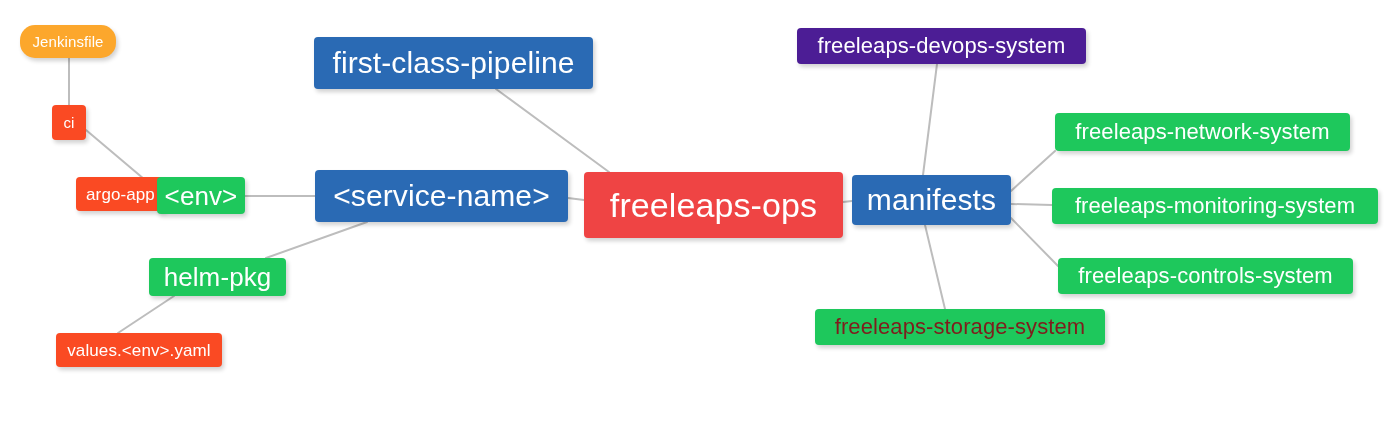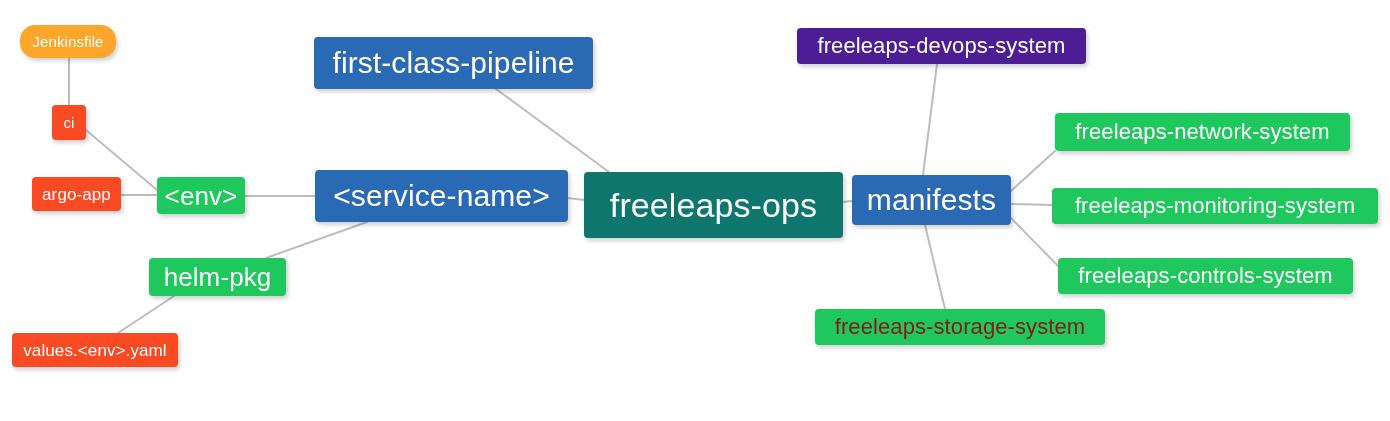--- a/index.html
+++ b/index.html
@@ -44,21 +44,21 @@
   }
   .node-label {
     display: block;
     white-space: nowrap;
   }
   
   .tier-root  { font-size: 34px; }
   .tier-main  { font-size: 30px; text-align: right; }
   .tier-sub   { font-size: 26px; }
   .tier-leaf  { font-size: 22px; }
-  .tier-small { font-size: 17px; }
+  .tier-small { font-size: 17px; margin-left: 44px; }
   .tier-tiny  { font-size: 15px; }
 </style>
 </head>
 <body style="background: rgb(255, 255, 255);">
 
 <div id="mindmap" style="background: rgb(255, 255, 255);">
 
   <svg id="edge-layer" viewBox="0 0 1390 421" preserveAspectRatio="none" xmlns="http://www.w3.org/2000/svg">
       <line x1="69" y1="58" x2="69" y2="105" stroke="#bdbdbd" stroke-width="2" stroke-linecap="round"></line>
       <line x1="86" y1="130" x2="157" y2="190" stroke="#bdbdbd" stroke-width="2" stroke-linecap="round"></line>
@@ -94,21 +94,21 @@
       </div>
       <div class="node tier-sub" style="left: 149px; top: 258px; width: 137px; height: 38px; background: rgb(30, 200, 92); color: rgb(255, 255, 255);">
         <span class="node-label">helm-pkg</span>
       </div>
       <div class="node tier-main" style="left: 314px; top: 37px; width: 279px; height: 52px; background: rgb(42, 106, 180); color: rgb(255, 255, 255);">
         <span class="node-label">first-class-pipeline</span>
       </div>
       <div class="node tier-main" style="left: 315px; top: 170px; width: 253px; height: 52px; background: rgb(42, 106, 180); color: rgb(255, 255, 255);">
         <span class="node-label">&lt;service-name&gt;</span>
       </div>
-      <div class="node tier-root" style="left: 584px; top: 172px; width: 259px; height: 66px; background: #0f766e; color: rgb(255, 255, 255);">
+      <div class="node tier-root" style="left: 584px; top: 172px; width: 259px; height: 66px; background: #ef4444; color: rgb(255, 255, 255);">
         <span class="node-label">freeleaps-ops</span>
       </div>
       <div class="node tier-main" style="left: 852px; top: 175px; width: 159px; height: 50px; background: rgb(42, 106, 180); color: rgb(255, 255, 255);">
         <span class="node-label">manifests</span>
       </div>
       <div class="node tier-leaf" style="left: 797px; top: 28px; width: 289px; height: 36px; background: #4c1d95; color: rgb(255, 255, 255);">
         <span class="node-label">freeleaps-devops-system</span>
       </div>
       <div class="node tier-leaf" style="left: 1055px; top: 113px; width: 295px; height: 38px; background: rgb(30, 200, 92); color: rgb(255, 255, 255);">
         <span class="node-label">freeleaps-network-system</span>

